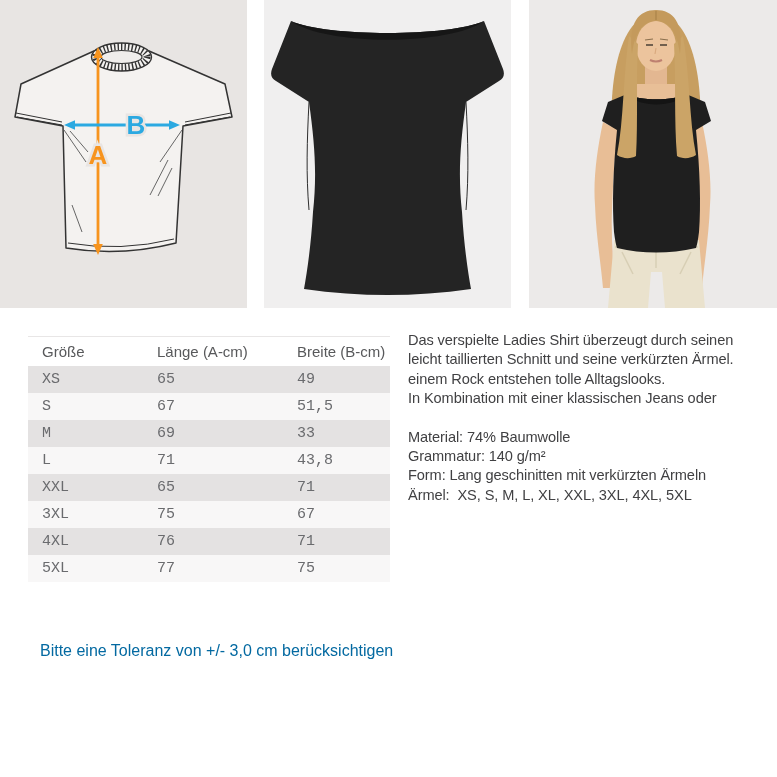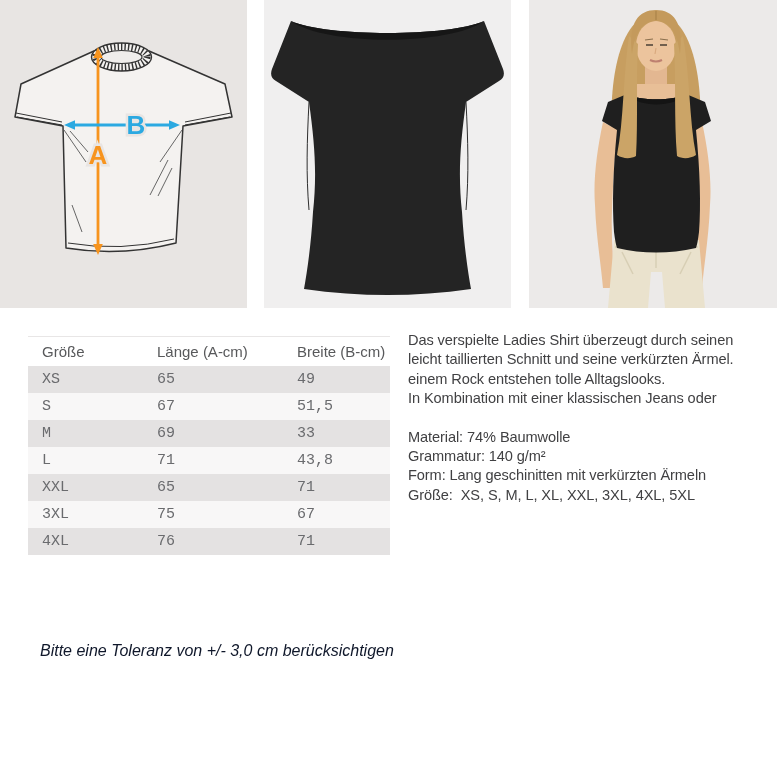--- a/index.html
+++ b/index.html
@@ -38,21 +38,21 @@
   .details{
     position:absolute;left:408px;top:331px;width:360px;
     font-size:14.6px;line-height:19.4px;color:#414143;letter-spacing:-0.1px;
   }
   .details .line{white-space:pre-wrap;}
   .details .gap{height:19px;}
 
   
   .note{
     position:absolute;left:40px;top:642px;
-    font-size:16px;color:#0f172a;font-style:italic;
+    font-size:16px;color:#0369a1;
   }
 </style>
 </head>
 <body>
 
 <div class="gallery">
 
   <div class="tile" id="tile-diagram">
     <svg viewBox="0 0 247 308">
       <rect x="0" y="0" width="247" height="308" fill="#E8E5E3"></rect>
@@ -197,29 +197,34 @@
     </tr>
     <tr>
       <td>3XL</td>
       <td>75</td>
       <td>67</td>
     </tr>
     <tr>
       <td>4XL</td>
       <td>76</td>
       <td>71</td>
+    </tr>
+    <tr>
+      <td>5XL</td>
+      <td>77</td>
+      <td>75</td>
     </tr>
   </tbody>
 </table>
 
 <div class="details">
   <div class="line">Das verspielte Ladies Shirt überzeugt durch seinen</div>
   <div class="line">leicht taillierten Schnitt und seine verkürzten Ärmel.</div>
   <div class="line">einem Rock entstehen tolle Alltagslooks.</div>
   <div class="line">In Kombination mit einer klassischen Jeans oder</div>
   <div class="gap"></div>
   <div class="line">Material: 74% Baumwolle</div>
   <div class="line">Grammatur: 140 g/m²</div>
   <div class="line">Form: Lang geschinitten mit verkürzten Ärmeln</div>
-  <div class="line">Größe:  XS, S, M, L, XL, XXL, 3XL, 4XL, 5XL</div>
+  <div class="line">Ärmel:  XS, S, M, L, XL, XXL, 3XL, 4XL, 5XL</div>
 </div>
 
 <div class="note">Bitte eine Toleranz von +/- 3,0 cm berücksichtigen</div>
 
 </body></html>

